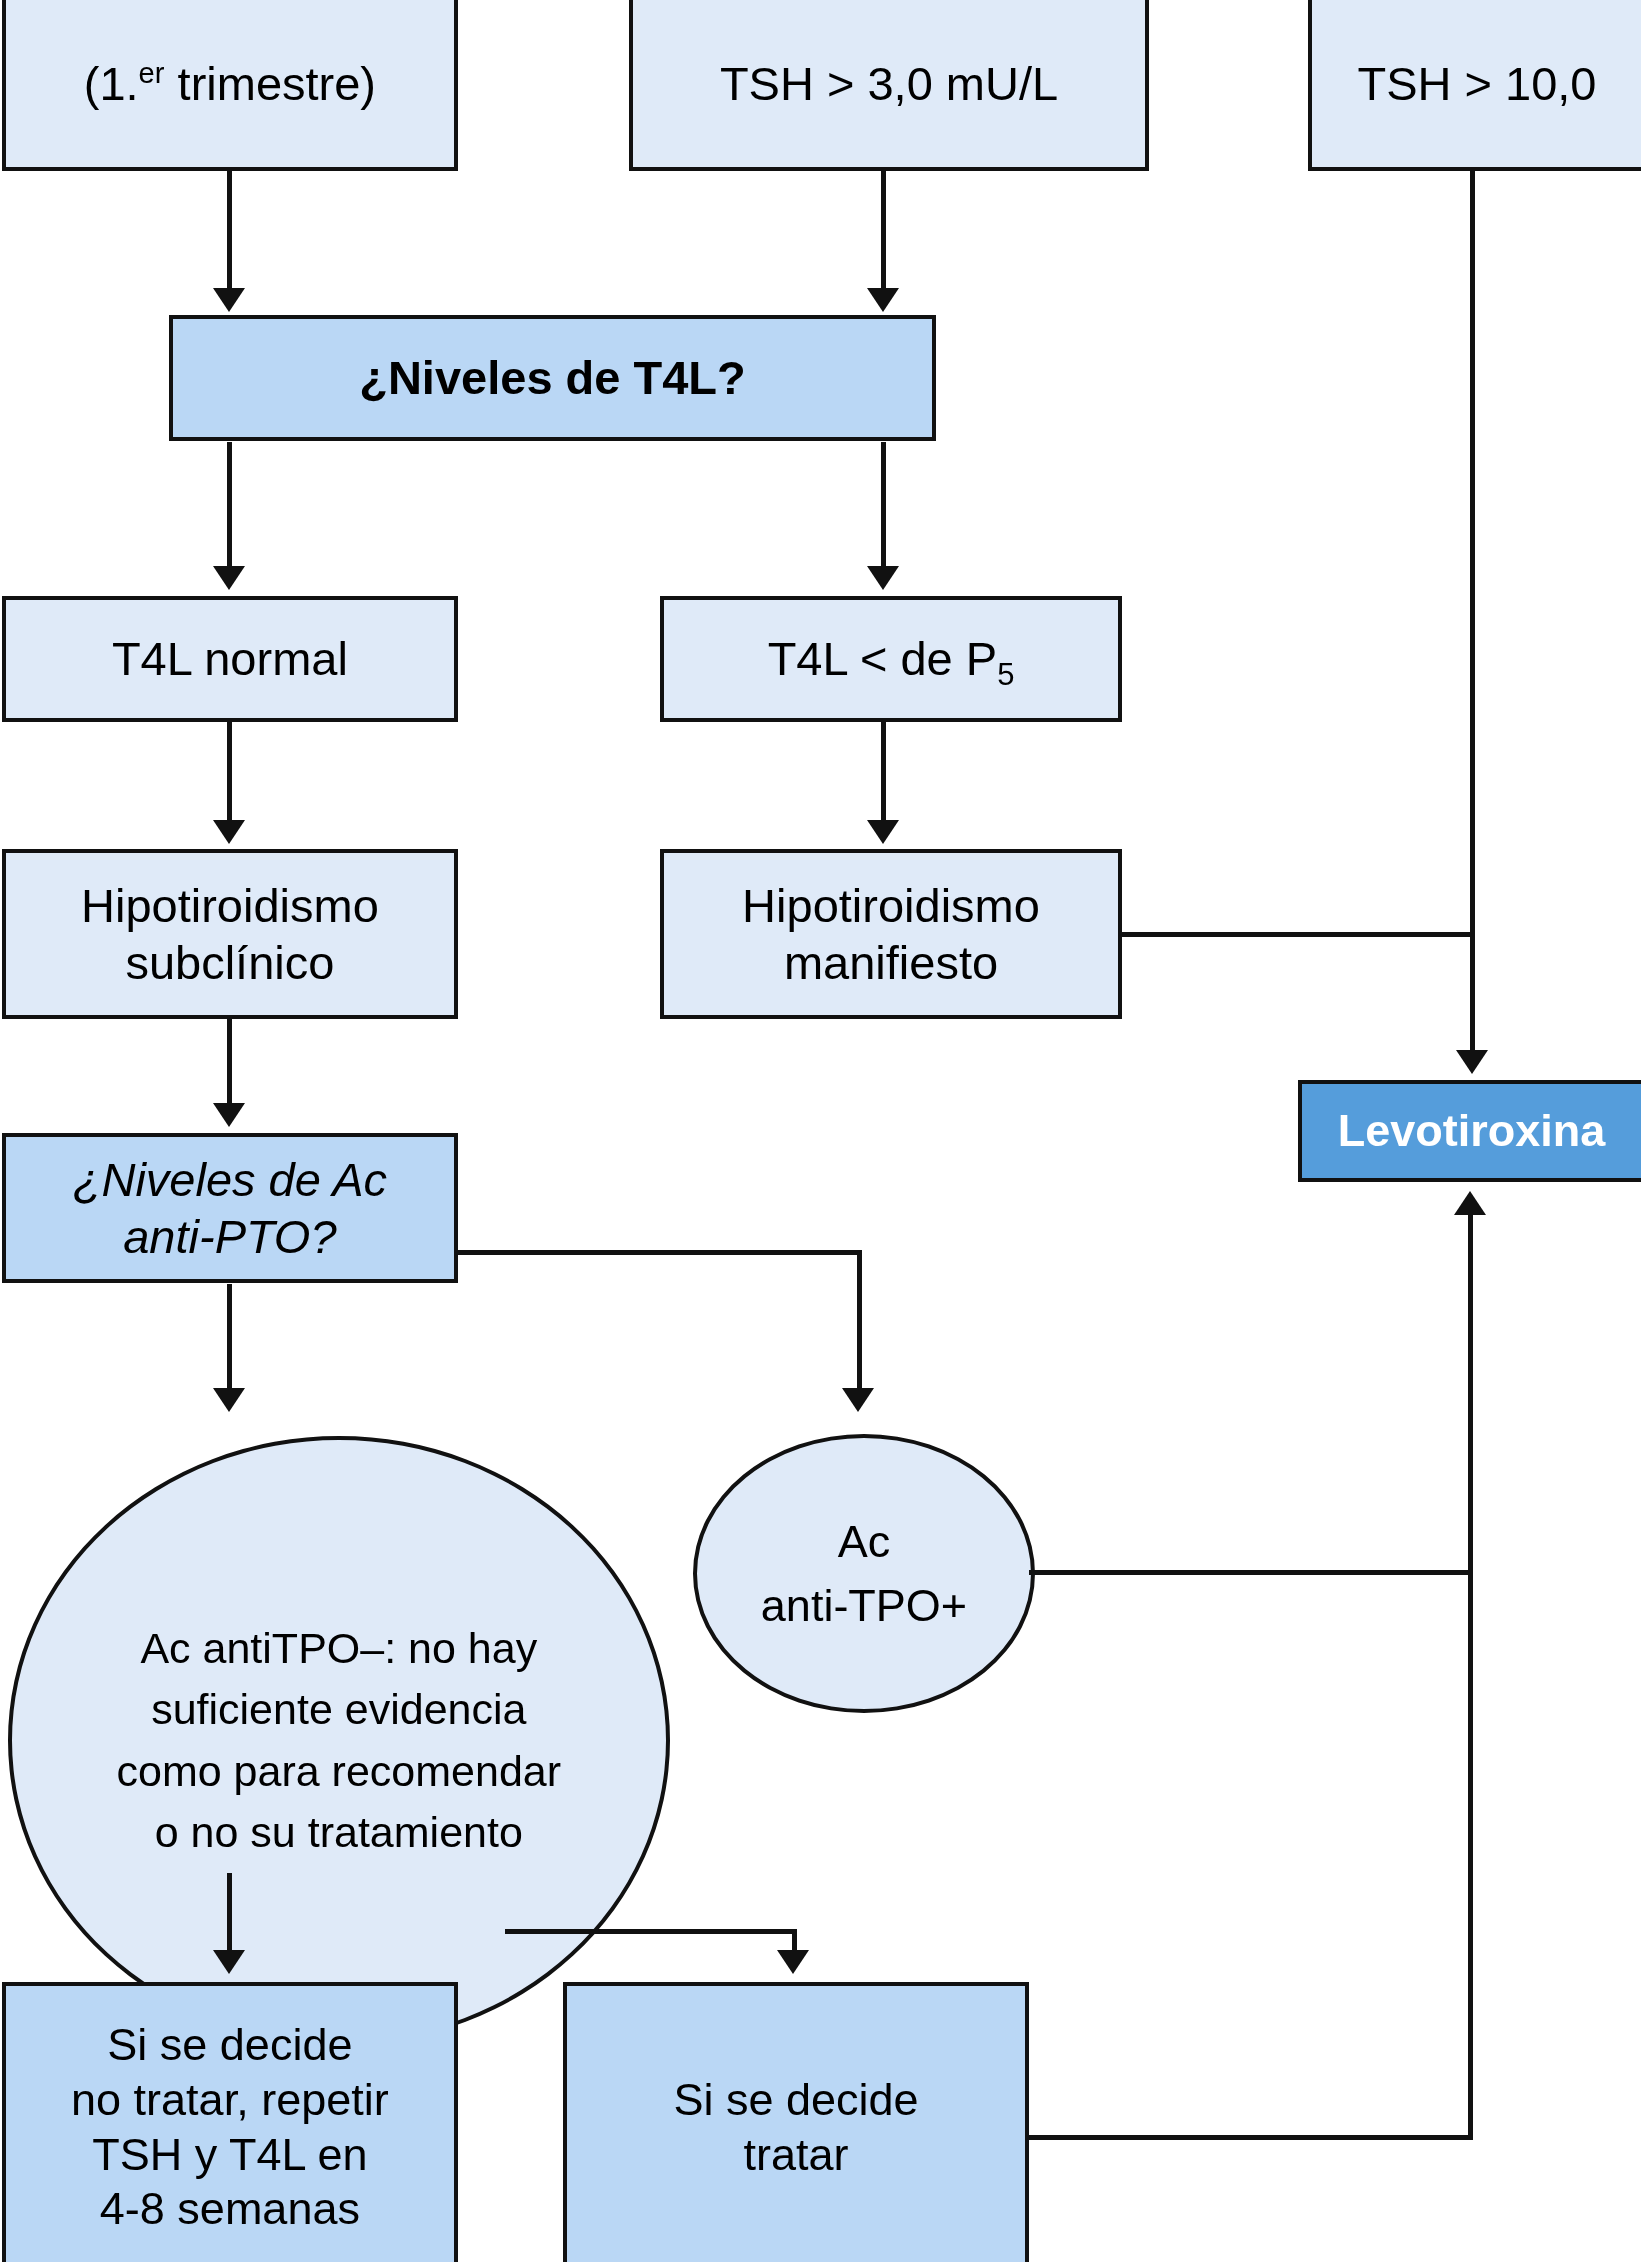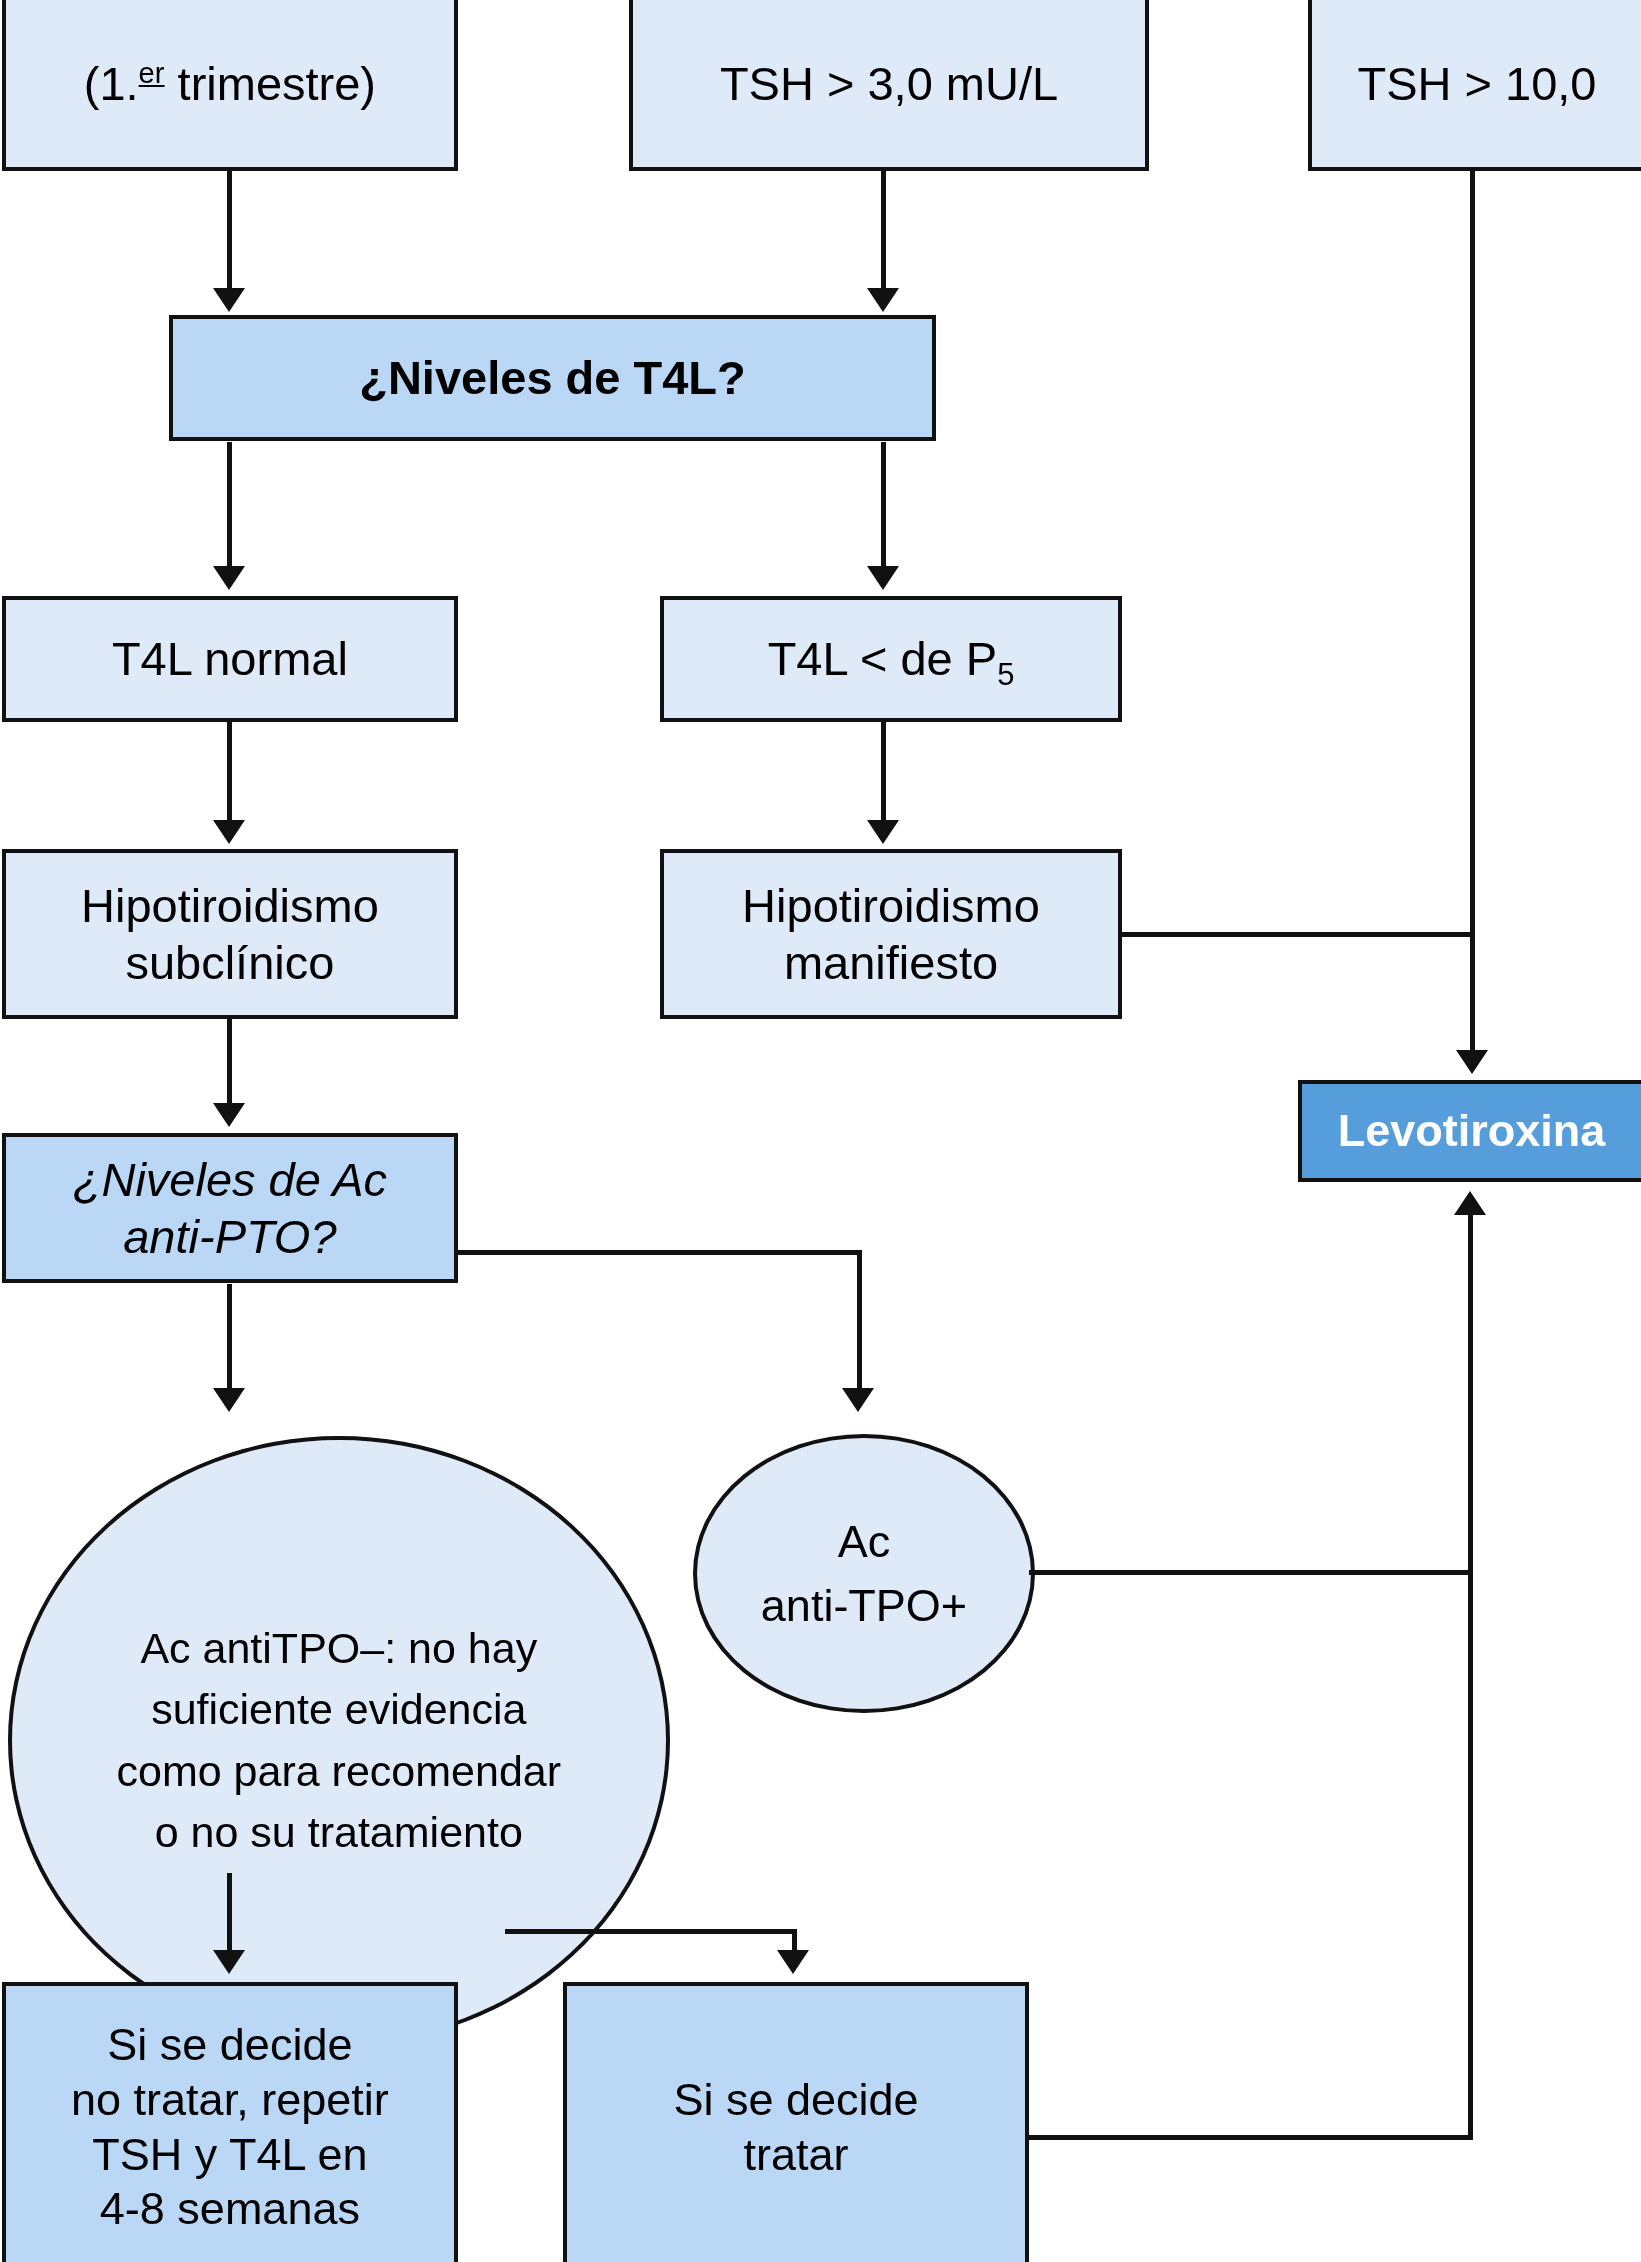--- a/index.html
+++ b/index.html
@@ -59,21 +59,21 @@
     border-top:24px solid #111111;
   }
   .arrow-up{
     position:absolute;
     width:0;height:0;
     border-left:16.5px solid transparent;
     border-right:16.5px solid transparent;
     border-bottom:24px solid #111111;
   }
 
-  sup{font-size:0.62em;vertical-align:super;line-height:0;text-decoration:underline;}
+  sup{font-size:0.62em;vertical-align:super;line-height:0;}
   sub{font-size:0.66em;vertical-align:sub;line-height:0;}
 
   .t48{font-size:47px;}
   .t46{font-size:45px;}
   .t44{font-size:43px;}
 </style>
 </head>
 <body>
 
 <div id="canvas">

